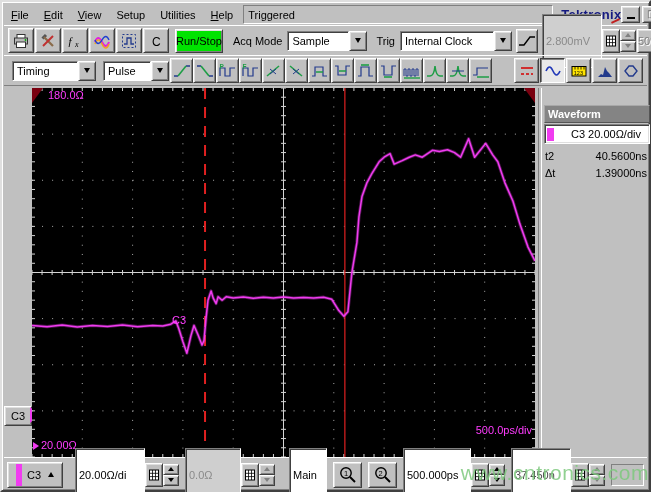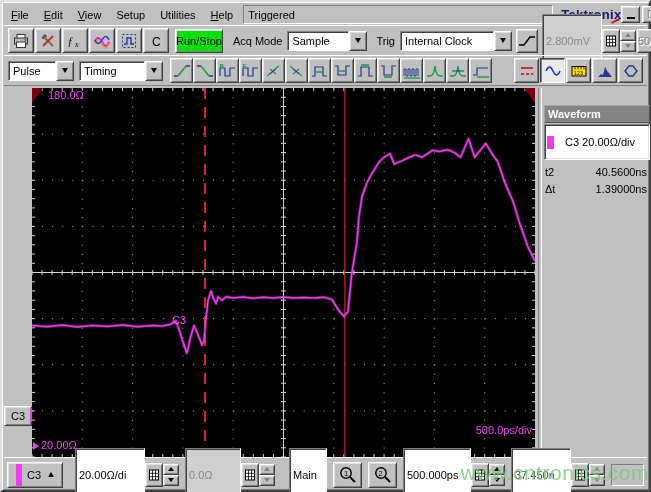--- a/index.html
+++ b/index.html
@@ -56,21 +56,21 @@
   .plot{position:absolute;left:28px;top:3px;width:503px;height:369px;background:#000}
   .plot-label{position:absolute;color:#ff3cff;font-size:11px;white-space:nowrap}
   .corner-mark{position:absolute;top:0;width:0;height:0}
   .ch-marker{position:absolute;left:0;top:321px;width:26px;height:18px;display:flex;align-items:center;justify-content:center}
   .ch-arrow{position:absolute;left:26px;top:322px;width:0;height:0;border-top:8px solid transparent;
             border-bottom:8px solid transparent;border-left:9px solid #f03cf0}
   .vsep{position:absolute;left:534px;top:3px;width:2px;height:369px;border-left:1px solid #808080;border-right:1px solid #fff}
   .panel{position:absolute;left:539px;top:19px;width:108px;height:369px}
   .phead{height:16px;background:#848484;color:#fff;font-weight:bold;display:flex;align-items:center;
          padding:0 3px;margin:1px 1px 0 1px;border:1px solid;border-color:#a8a8a8 #555 #555 #a8a8a8}
-  .wf-entry{margin:1px 1px 4px 1px;height:18px;display:flex;align-items:center;gap:11px;padding:8px 2px}
+  .wf-entry{margin:1px 1px 4px 1px;height:18px;display:flex;align-items:center;gap:17px;padding:0 2px}
   .swatch{width:7px;height:13px;background:#f03cf0}
   .ro-row{display:flex;justify-content:space-between;padding:2px 4px 2px 2px;line-height:13px}
   
   .bottombar{position:absolute;left:2px;top:455px;right:2px;height:33px;border-top:1px solid #fff;
              display:flex;align-items:center;padding:0 3px;gap:6px}
   .chbtn{width:54px;height:24px;display:flex;align-items:center;gap:5px;padding:0}
   .chstripe{width:6px;height:22px;background:#f03cf0}
   .group{display:flex;align-items:center}
   .magbtn{width:27px;height:24px}
   .fillsunk{flex:1;height:20px;background:#c0c0c0;border:1px solid;border-color:#808080 #fff #fff #808080}
@@ -199,28 +199,28 @@
         <div class="raised btn sbtn">
             <span class="tri-d"></span>
           </div>
       </div>
     </div>
     <div class="raised btn" style="width:30px;height:22px;margin-left:auto;color:#808080;text-shadow:1px 1px 0 #fff">50%</div>
 
   </div>
 
   <div class="toolbar2">
+    <div class="combo" style="margin-left:4px;margin-right:6px">
+      <span class="cval" style="width:56px">Timing</span>
+      <div class="raised btn cbtn">
+          <span class="tri-d"></span>
+        </div>
+    </div>
     <div class="combo">
       <span class="cval" style="width:38px">Pulse</span>
-      <div class="raised btn cbtn">
-          <span class="tri-d"></span>
-        </div>
-    </div>
-    <div class="combo" style="margin-left:4px;margin-right:6px">
-      <span class="cval" style="width:56px">Timing</span>
       <div class="raised btn cbtn">
           <span class="tri-d"></span>
         </div>
     </div>
     <div id="measure-icons" style="display:flex;gap:0">
         <div class="raised btn mbtn">
           <span class="ic">
             <svg width="18" height="16" viewBox="0 0 18 16">
               <path d="M1 13 h4 M13 3 h4" stroke="#223a8c" stroke-width="1.3"></path>
               <path d="M5 13 L13 3" stroke="#1e9e46" stroke-width="1.6"></path>

